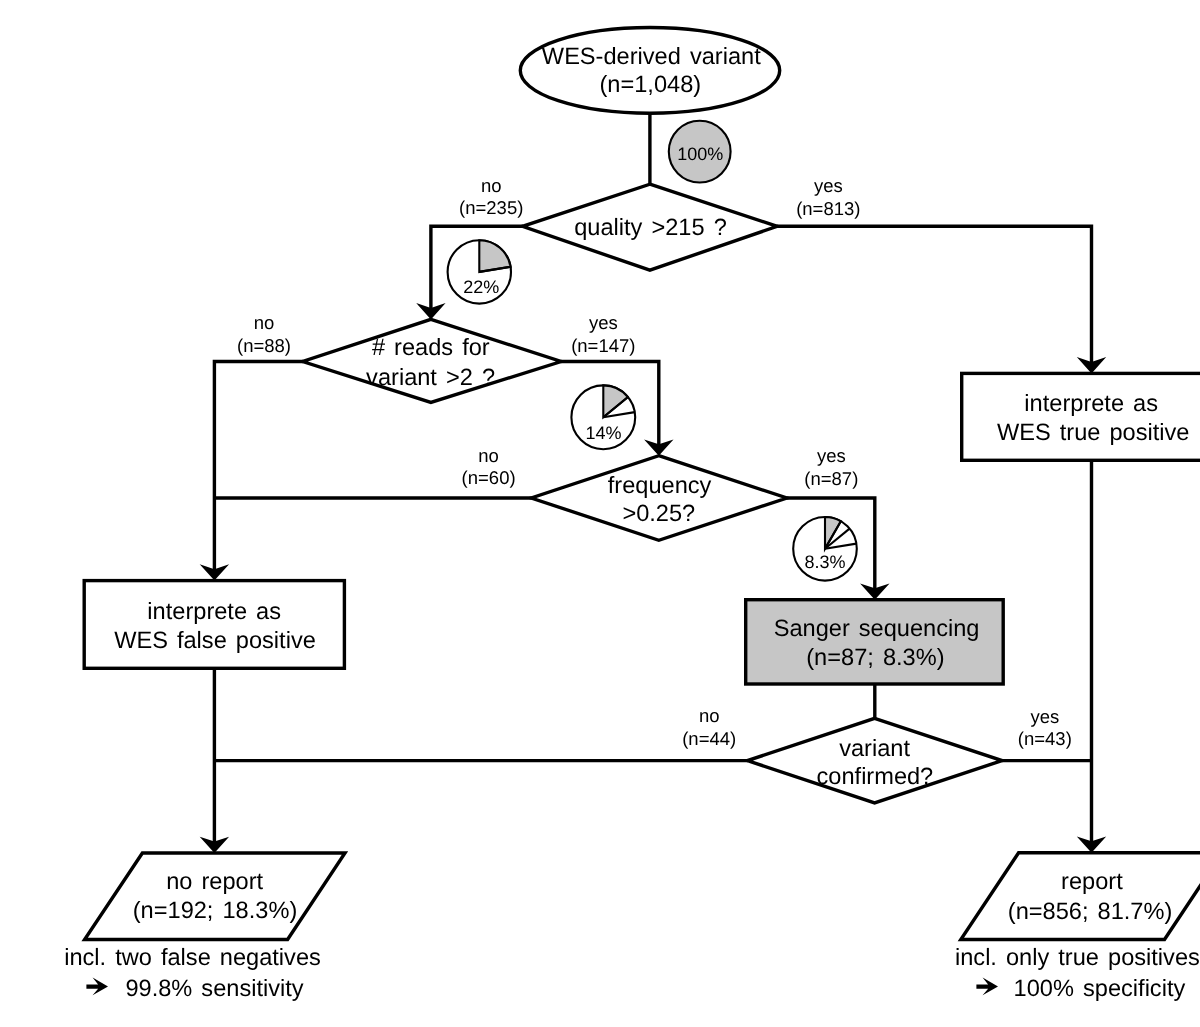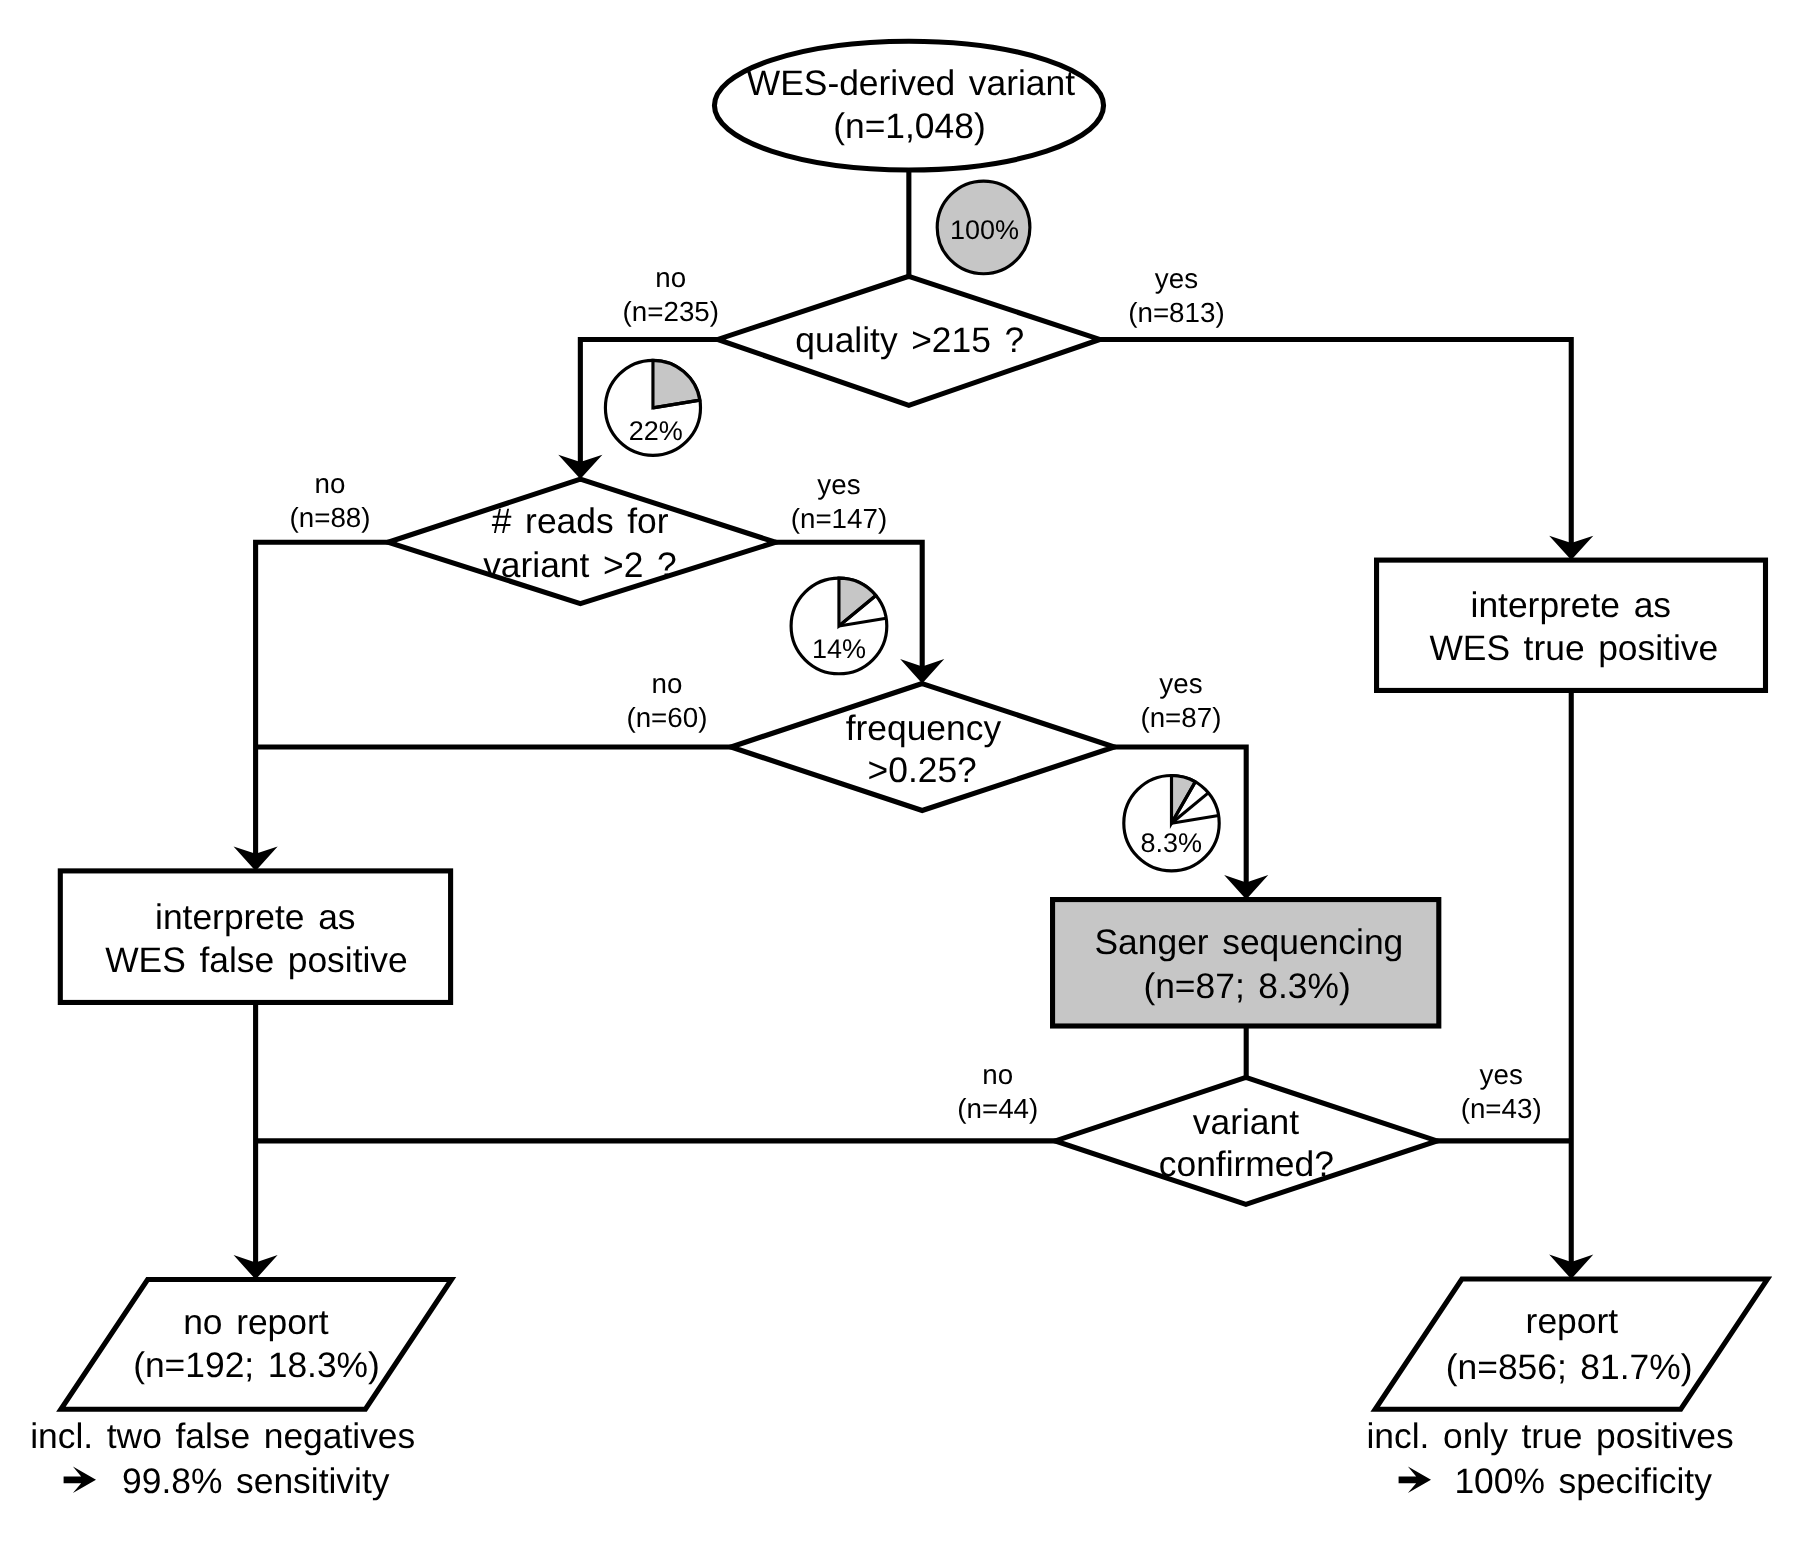--- a/index.html
+++ b/index.html
@@ -1,18 +1,18 @@
 <!DOCTYPE html>
 <html><head>
 <meta charset="utf-8">
 <title>WES variant confirmation flowchart</title>
 <style>
   html,body{margin:0;padding:0;background:#ffffff;}
   body{width:1200px;height:1027px;overflow:hidden;font-family:"Liberation Sans",sans-serif;}
-  #stage{position:relative;width:1040px;height:1027px;background:#ffffff;}
+  #stage{position:relative;width:1040px;height:1027px;background:#ffffff;padding-left:44px;}
   svg{display:block;}
   .shp{fill:#ffffff;stroke:#000000;stroke-width:3.4;stroke-linejoin:miter;}
   .shp-gray{fill:#c6c6c6;stroke:#000000;stroke-width:3.4;stroke-linejoin:miter;}
   .conn{fill:none;stroke:#000000;stroke-width:3.4;stroke-linecap:butt;stroke-linejoin:miter;}
   .arrowhead{fill:#000000;stroke:none;}
   .arrow-icon{fill:#000000;stroke:none;}
   .pie-circ{fill:#ffffff;stroke:#000000;stroke-width:2.1;}
   .pie-full{fill:#c6c6c6;stroke:#000000;stroke-width:2.1;}
   .pie-slice{fill:#c6c6c6;stroke:#000000;stroke-width:2.1;stroke-linejoin:miter;}
   .pie-line{fill:none;stroke:#000000;stroke-width:2.1;stroke-linecap:butt;}

